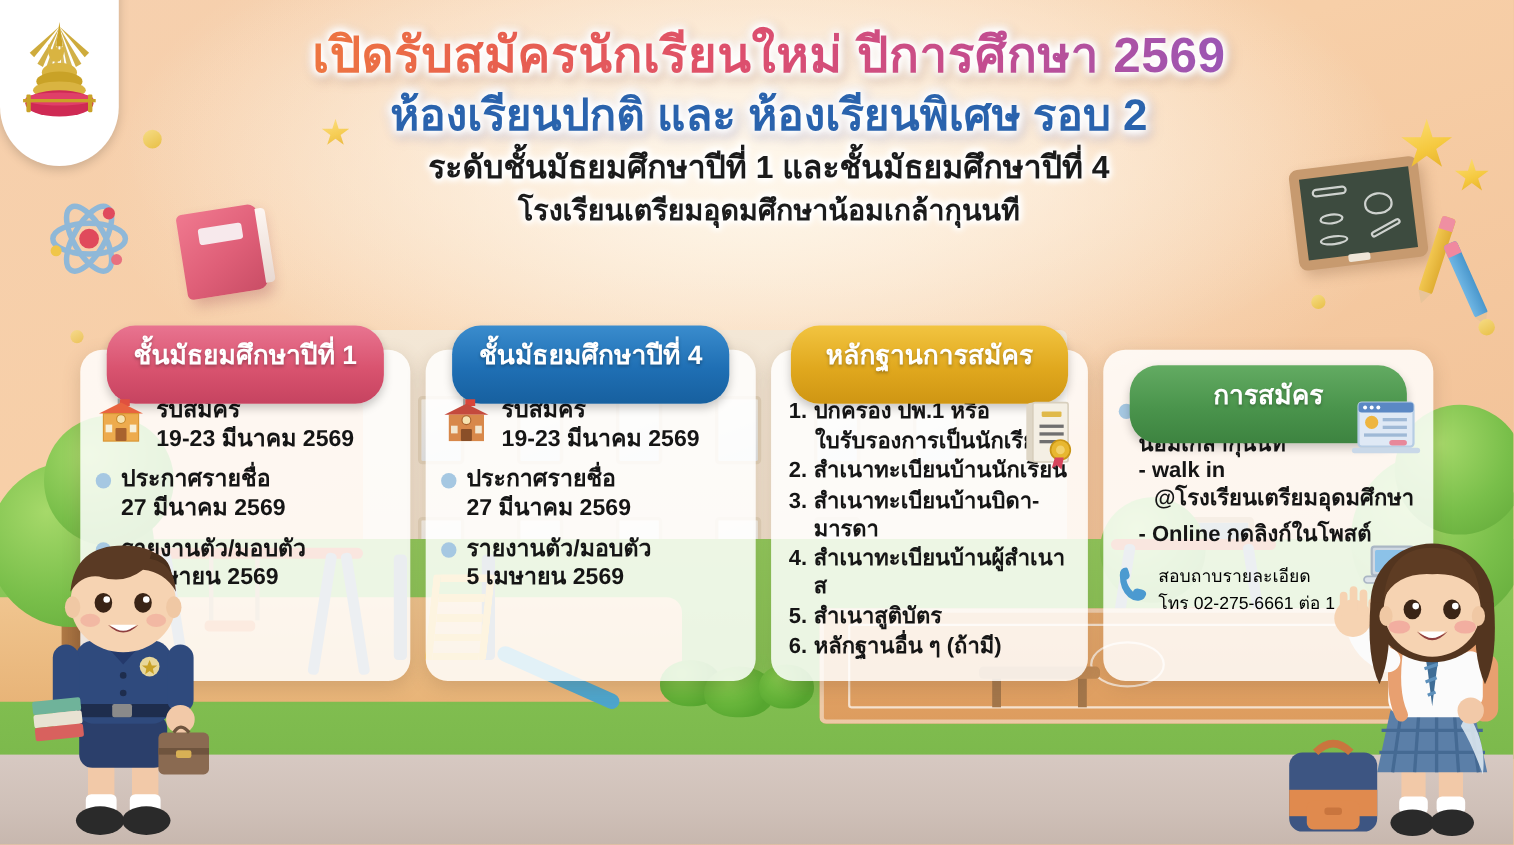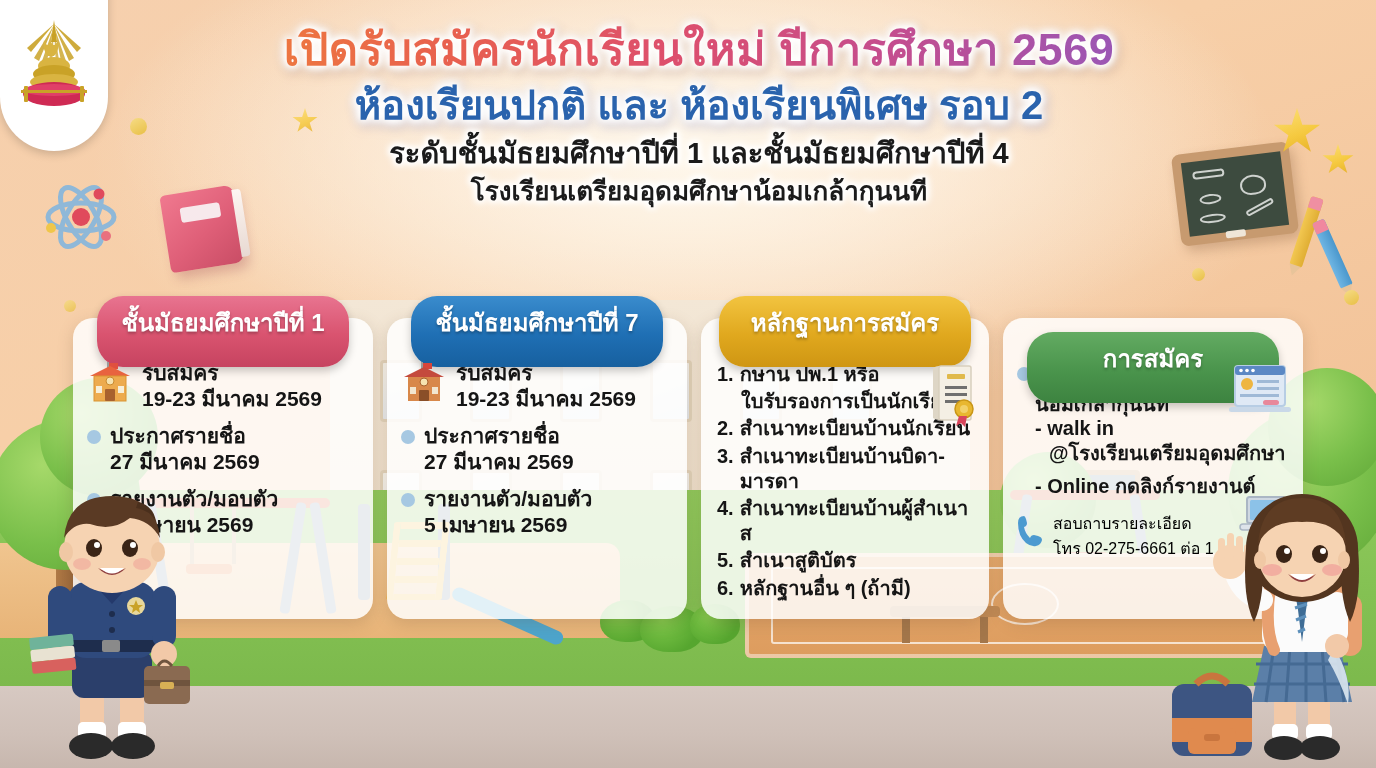--- a/index.html
+++ b/index.html
@@ -429,21 +429,21 @@
       <div class="row">
         <span class="bullet"></span>
         <div class="txt">
           <div>รายงานตัว/มอบตัว</div>
           <div>4 เมษายน 2569</div>
         </div>
       </div>
     </div>
 
     <div class="card">
-      <div class="card-header hdr-blue">ชั้นมัธยมศึกษาปีที่ 7</div>
+      <div class="card-header hdr-blue">ชั้นมัธยมศึกษาปีที่ 4</div>
 
       <div class="row">
         <span class="school-icon">
           <svg width="46" height="42" viewBox="0 0 46 42">
             <rect x="20" y="0" width="2" height="8" fill="#9a9a9a"></rect>
             <path d="M22 1 h9 v6 h-9z" fill="#d8453a"></path>
             <path d="M3 15 L23 5 L43 15 Z" fill="#c44a3d"></path>
             <rect x="7" y="15" width="32" height="24" fill="#d8884a"></rect>
             <circle cx="23" cy="20" r="4" fill="#f6e3b0" stroke="#a8622e" stroke-width="1"></circle>
             <rect x="18" y="28" width="10" height="11" fill="#8a4f28" rx="1"></rect>
@@ -487,21 +487,21 @@
           <rect x="24" y="38" width="15" height="3" fill="#6f6f6f"></rect>
           <circle cx="43" cy="47" r="9" fill="#e8b730" stroke="#c99616" stroke-width="1.5"></circle>
           <circle cx="43" cy="47" r="4" fill="#f2d16a"></circle>
           <path d="M38 54 l-3 10 5 -3 4 4 2 -11z" fill="#d8455c"></path>
         </svg>
       </span>
 
       <ul class="docs-list">
         <li>
             <span class="num">1.</span>
-            <span>กษาน ปพ.1 หรือ</span>
+            <span>ปกครอง ปพ.1 หรือ</span>
           </li>
         <li style="margin-left:24px;">
             <span>ใบรับรองการเป็นนักเรียน</span>
           </li>
         <li>
             <span class="num">2.</span>
             <span>สำเนาทะเบียนบ้านนักเรียน</span>
           </li>
         <li>
             <span class="num">3.</span>
@@ -553,21 +553,21 @@
       </div>
 
       <span class="laptop-small">
         <svg width="54" height="40" viewBox="0 0 54 40">
           <rect x="8" y="3" width="38" height="26" rx="2.5" fill="#cfd8e2" stroke="#aab6c4" stroke-width="2"></rect>
           <rect x="11" y="6" width="32" height="20" rx="1.5" fill="#8cc2e8"></rect>
           <rect x="1" y="30" width="52" height="6" rx="3" fill="#dde3ea" stroke="#aab6c4" stroke-width="1.5"></rect>
         </svg>
       </span>
 
-      <div class="apply-sub" style="margin-top:8px;">- Online กดลิงก์รายงานต์</div>
+      <div class="apply-sub" style="margin-top:8px;">- Online กดลิงก์ในโพสต์</div>
 
       <div class="phone-row">
         <span class="phone-icon">
           <svg width="28" height="34" viewBox="0 0 28 34">
             <path d="M7 2 q-6 0 -6 7 q0 13 8 20 q5 4 10 3 q5 -1 6 -6 q0 -3 -4 -4 l-4 -1 q-3 0 -4 3 q-5 -5 -6 -11 q3 -1 3 -4 l-1 -4 q-1 -3 -2 -3z" fill="#4c9ad0"></path>
           </svg>
         </span>
         <div class="txt">
           <div>สอบถาบรายละเอียด</div>
           <div>โทร 02-275-6661 ต่อ 1</div>

